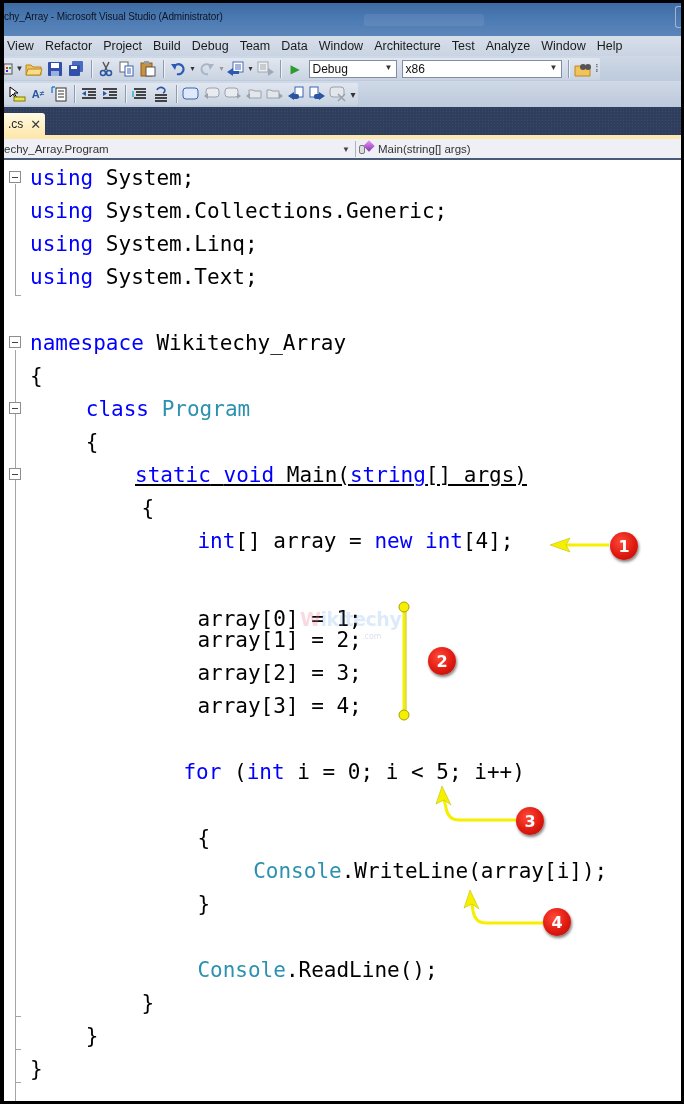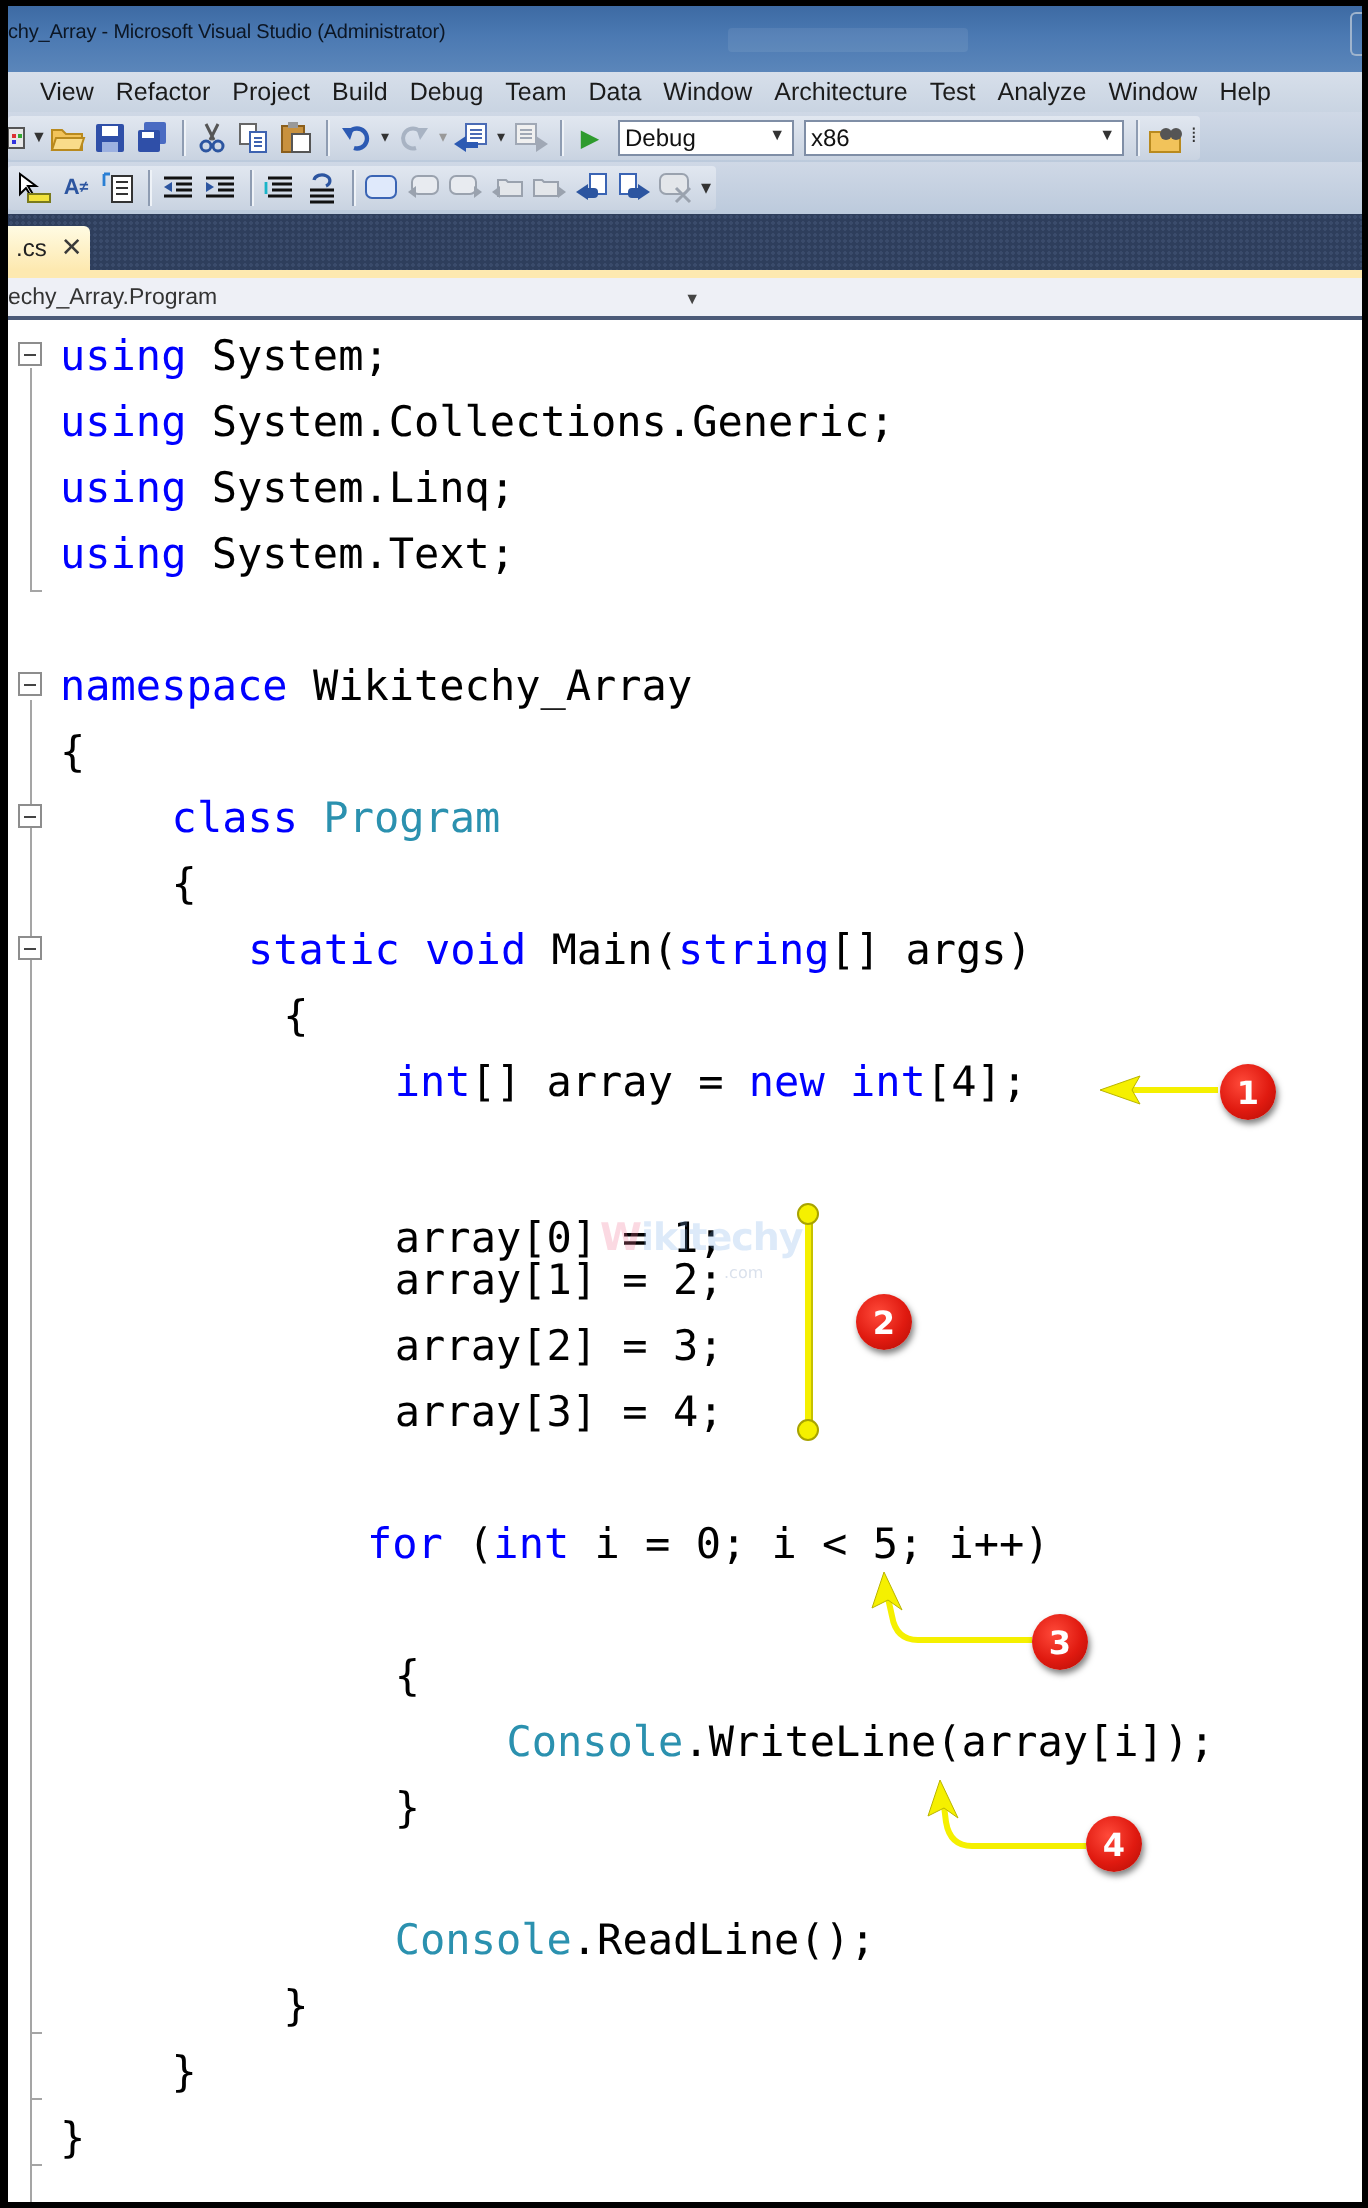--- a/index.html
+++ b/index.html
@@ -12,21 +12,21 @@
   .titlebar { position: absolute; left: 0; top: 0; width: 100%; height: 33px;
     background: linear-gradient(180deg, #3d6aa3 0%, #4b79b2 45%, #5b86ba 100%); }
   .titlebar .title { position: absolute; left: 0; top: 8px; font-size: 10px; color: #0c1624; white-space: nowrap; letter-spacing: -0.1px; }
   .titlebar .search-ghost { position: absolute; left: 360px; top: 11px; width: 120px; height: 12px; background: rgba(255,255,255,0.08); border-radius: 2px; }
   .titlebar .corner { position: absolute; right: -4px; top: 3px; width: 10px; height: 22px; border: 1px solid #9fb4cd; border-radius: 3px 0 0 3px; border-right: none; }
 
   
   .menubar { position: absolute; left: 0; top: 33px; width: 100%; height: 20px;
     background: linear-gradient(180deg, #d7dfea 0%, #c9d4e2 100%); display: flex; align-items: center; font-size: 12.5px; color: #1b1b1b; }
   .menubar .m { padding: 0 5px 0 6px; white-space: nowrap; cursor: default; }
-  .menubar .m:first-child { padding-left: 16px; }
+  .menubar .m:first-child { padding-left: 3px; }
 
   
   .toolbar { position: absolute; left: 0; width: 100%; height: 25px; background: linear-gradient(180deg,#cfd8e6 0%, #bccadc 100%); display: flex; align-items: center; }
   .tb1 { top: 53px; }
   .tb2 { top: 78px; height: 26px; }
   .tb-group { display: flex; align-items: center; height: 22px; background: linear-gradient(180deg,#e1e7f0,#c9d3e1); border-radius: 2px; padding: 0 2px; }
   .ico { width: 18px; height: 18px; margin: 0 1.5px; display: inline-flex; align-items: center; justify-content: center; font-size: 12px; line-height: 1; color: #2a4f86; }
   .dd { width: 8px; font-size: 8px; color: #333; text-align: center; }
   .sep { width: 1px; height: 18px; background: #8e9cb2; margin: 0 4px; box-shadow: 1px 0 0 #eef2f7; }
   .sel { height: 18px; background: #fff; border: 1px solid #7f8ea6; font-size: 12px; color: #111; display: flex; align-items: center; padding-left: 3px; position: relative; }
@@ -305,20 +305,27 @@
       <span class="x">✕</span>
     </div>
   </div>
   <div class="tab-underline"></div>
 
   <div class="navbar">
     <div class="nav-sel nav-left">
       <span>echy_Array.Program</span>
       <span class="arrow">▼</span>
     </div>
+    <div class="nav-sel nav-right">
+      <span class="method-ico">
+          <span class="lock"></span>
+          <span class="gem"></span>
+        </span>
+      <span>Main(string[] args)</span>
+    </div>
   </div>
 
   <div class="editor">
 
     <div class="gutter-line" style="top:22px;height:112px"></div>
     <div class="gutter-tick" style="top:133px"></div>
     <div class="gutter-line" style="top:188px;height:754px"></div>
     <div class="gutter-tick" style="top:854px"></div>
     <div class="gutter-tick" style="top:887px"></div>
     <div class="gutter-tick" style="top:920px"></div>
@@ -331,21 +338,21 @@
     <div class="code" id="code">
         <div class="line" style="top: 0px; left: 26px;"><span class="kw">using</span><span> System;</span></div>
         <div class="line" style="top: 33px; left: 26px;"><span class="kw">using</span><span> System.Collections.Generic;</span></div>
         <div class="line" style="top: 66px; left: 26px;"><span class="kw">using</span><span> System.Linq;</span></div>
         <div class="line" style="top: 99px; left: 26px;"><span class="kw">using</span><span> System.Text;</span></div>
         <div class="line" style="top: 132px; left: 26px;"></div>
         <div class="line" style="top: 165px; left: 26px;"><span class="kw">namespace</span><span> Wikitechy_Array</span></div>
         <div class="line" style="top: 198px; left: 26px;"><span>{</span></div>
         <div class="line" style="top: 231px; left: 81.8px;"><span class="kw">class</span><span> </span><span class="ty">Program</span></div>
         <div class="line" style="top: 264px; left: 81.8px;"><span>{</span></div>
-        <div class="line" style="top: 297px; left: 120px;"><span class="kw">static</span><span> </span><span class="kw">void</span><span> Main(</span><span class="kw">string</span><span>[] args)</span></div>
+        <div class="line" style="top: 297px; left: 131px; text-decoration: underline;"><span class="kw">static</span><span> </span><span class="kw">void</span><span> Main(</span><span class="kw">string</span><span>[] args)</span></div>
         <div class="line" style="top: 330px; left: 137.6px;"><span>{</span></div>
         <div class="line" style="top: 363px; left: 193.4px; text-align: right;"><span class="kw">int</span><span>[] array = </span><span class="kw">new</span><span> </span><span class="kw">int</span><span>[4];</span></div>
         <div class="line" style="top: 396px; left: 26px;"></div>
         <div class="line" style="top: 429px; left: 193.4px; margin-top: 12px;"><span>array[0] = 1;</span></div>
         <div class="line" style="top: 462px; left: 193.4px;"><span>array[1] = 2;</span></div>
         <div class="line" style="top: 495px; left: 193.4px;"><span>array[2] = 3;</span></div>
         <div class="line" style="top: 528px; left: 193.4px;"><span>array[3] = 4;</span></div>
         <div class="line" style="top: 561px; left: 26px;"></div>
         <div class="line" style="top: 594px; left: 179.45px;"><span class="kw">for</span><span> (</span><span class="kw">int</span><span> i = 0; i &lt; 5; i++)</span></div>
         <div class="line" style="top: 627px; left: 26px;"></div>

